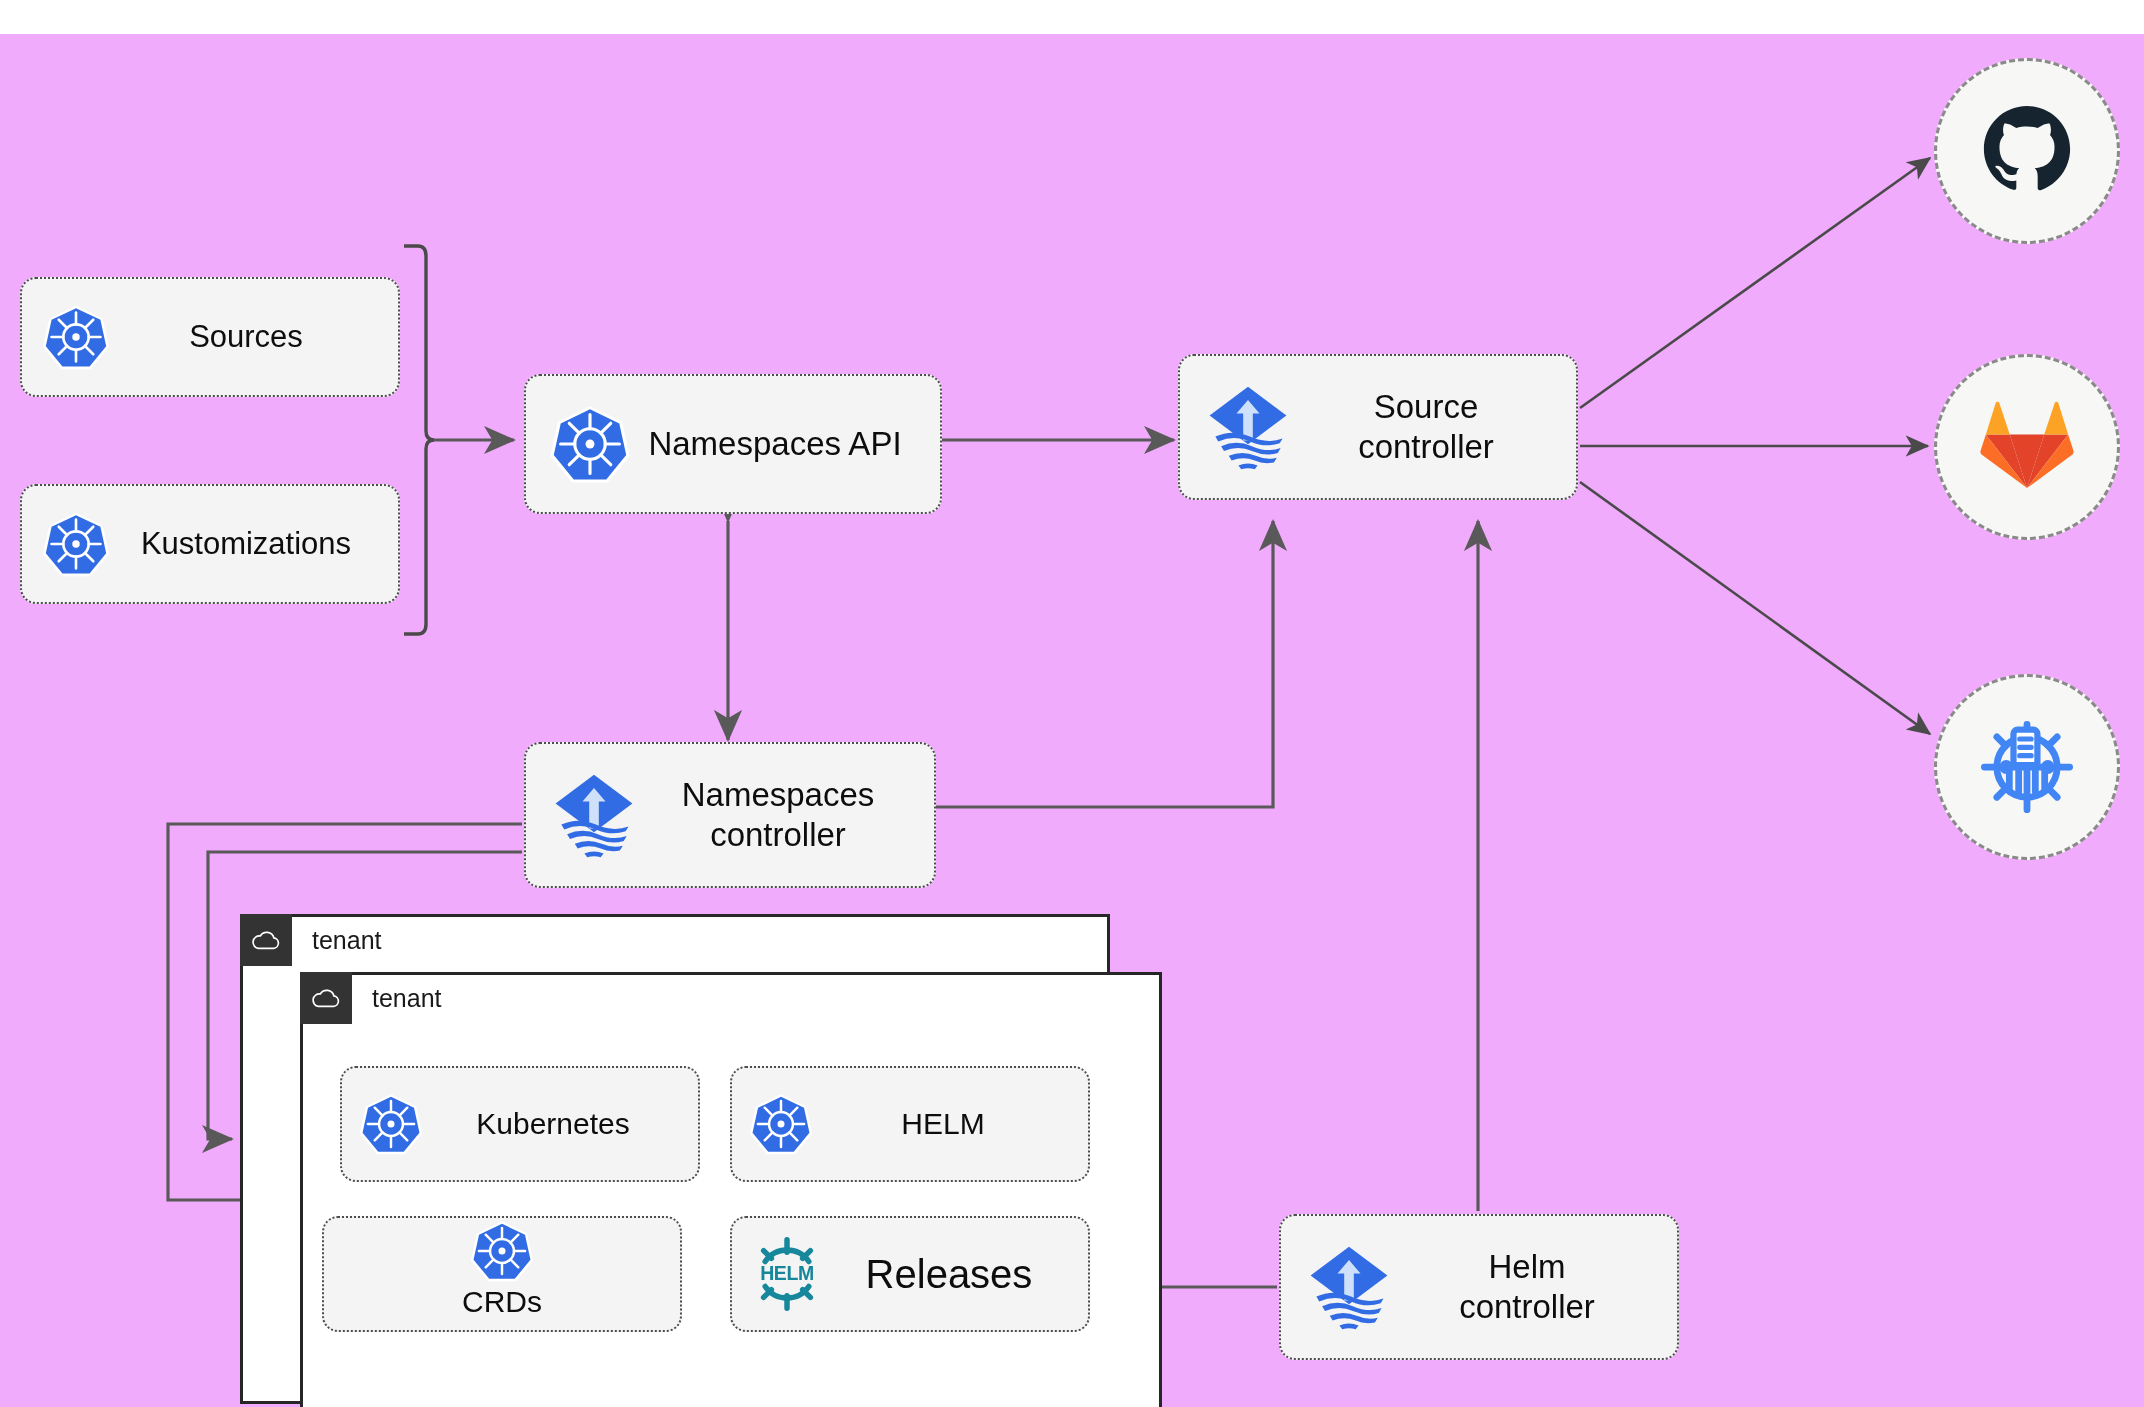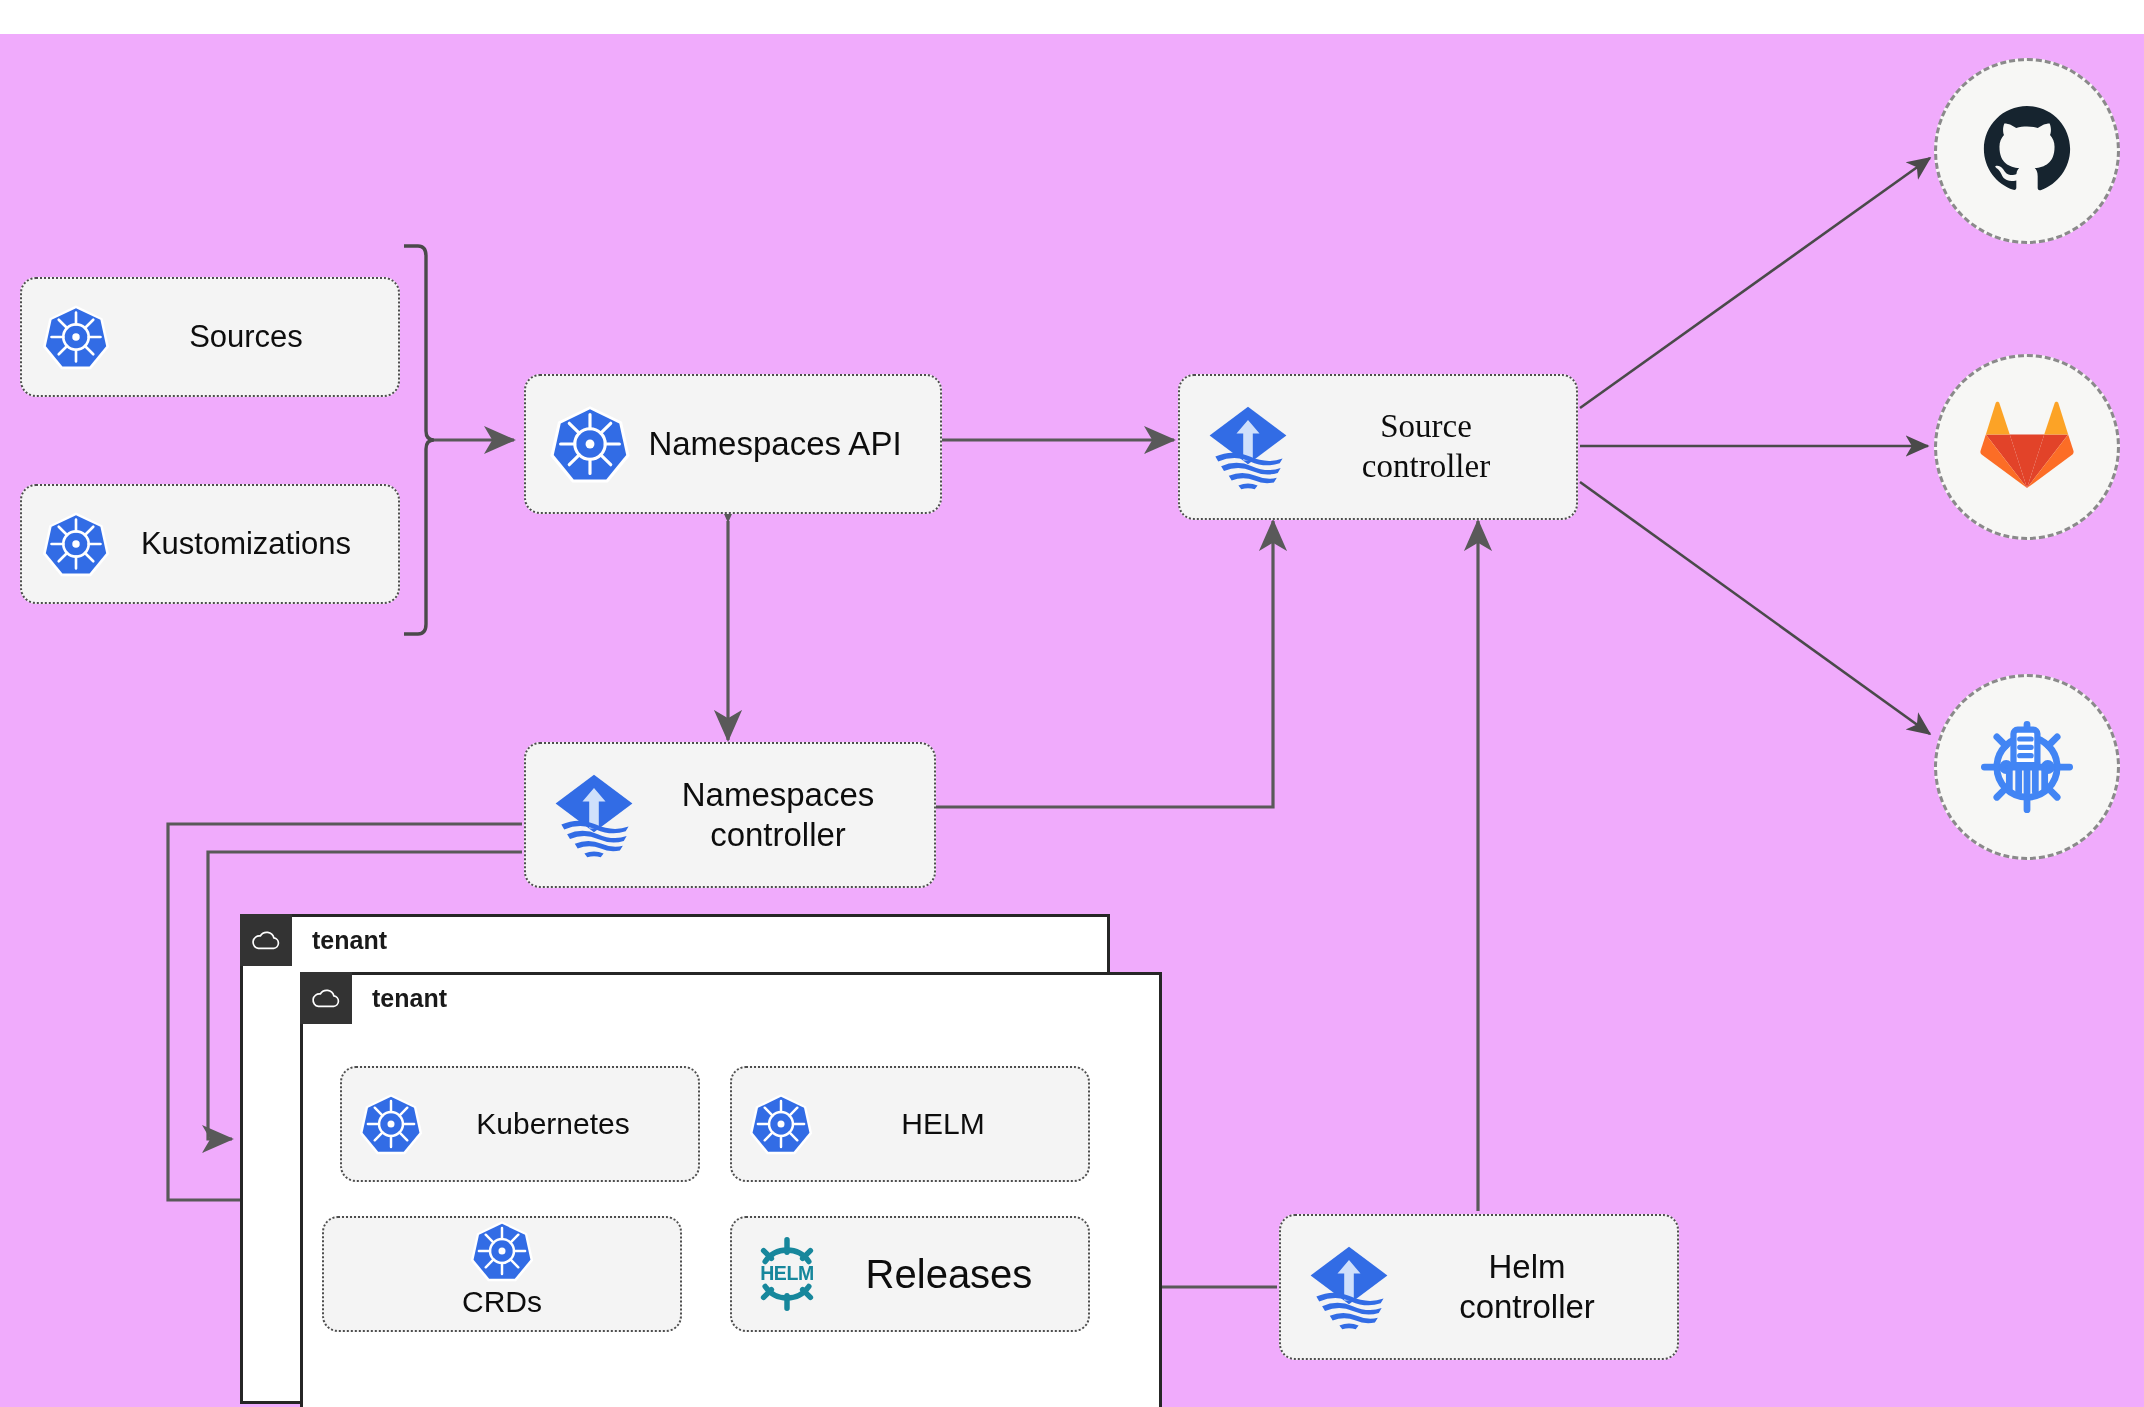--- a/index.html
+++ b/index.html
@@ -74,21 +74,20 @@
     border: 3px solid #262626;
     z-index: 2;
   }
   .tenant-hdr {
     position: absolute;
     left: 0; top: 0;
     height: 52px;
     display: flex;
     align-items: center;
     z-index: 4;
-    font-weight: bold;
   }
   .tenant-hdr .tag {
     width: 52px;
     height: 52px;
     background: #333333;
     display: flex;
     align-items: center;
     justify-content: center;
     box-sizing: border-box;
   }
@@ -183,21 +182,21 @@
           <circle cx="32" cy="32" r="11.6"></circle>
           <path d="M32 20.4V9.6M32 43.6v10.8M20.4 32H9.6M43.6 32h10.8
                    M23.8 23.8 16.2 16.2M40.2 40.2l7.6 7.6M23.8 40.2l-7.6 7.6M40.2 23.8l7.6-7.6"></path>
         </g>
         <circle cx="32" cy="32" r="3.4" fill="#ffffff"></circle>
       </svg>
     </span>
     <span class="lbl" style="font-size:33px;">Namespaces API</span>
   </div>
 
-  <div class="node" style="left:1178px; top:340px; width:400px; height:146px; padding:0 20px;font-family:Liberation Serif, serif;">
+  <div class="node" style="left:1178px; top:320px; width:400px; height:146px; padding:0 20px;">
     <span class="ico" style="width:96px;height:96px;">
       <svg viewBox="0 0 100 100" width="96" height="96" xmlns="http://www.w3.org/2000/svg">
         <path d="M50 8 L90 38 L50 68 L10 38 Z" fill="#326ce5"></path>
         <path d="M50 22 L62 36 L55 36 L55 64 L45 64 L45 36 L38 36 Z" fill="#cfe0fb"></path>
         <g fill="#326ce5">
           <path d="M16 60 Q34 52 52 60 Q70 68 86 62 L83 67 Q68 72 52 65 Q36 58 19 65 Z"></path>
           <path d="M22 70 Q38 63 54 70 Q70 77 84 72 L81 77 Q68 81 54 75 Q40 69 25 75 Z"></path>
           <path d="M30 80 Q44 74 58 80 Q70 85 80 82 L77 87 Q66 89 57 85 Q45 80 33 85 Z"></path>
           <path d="M40 90 Q50 86 60 90 L57 94 Q50 92 43 94 Z"></path>
         </g>

